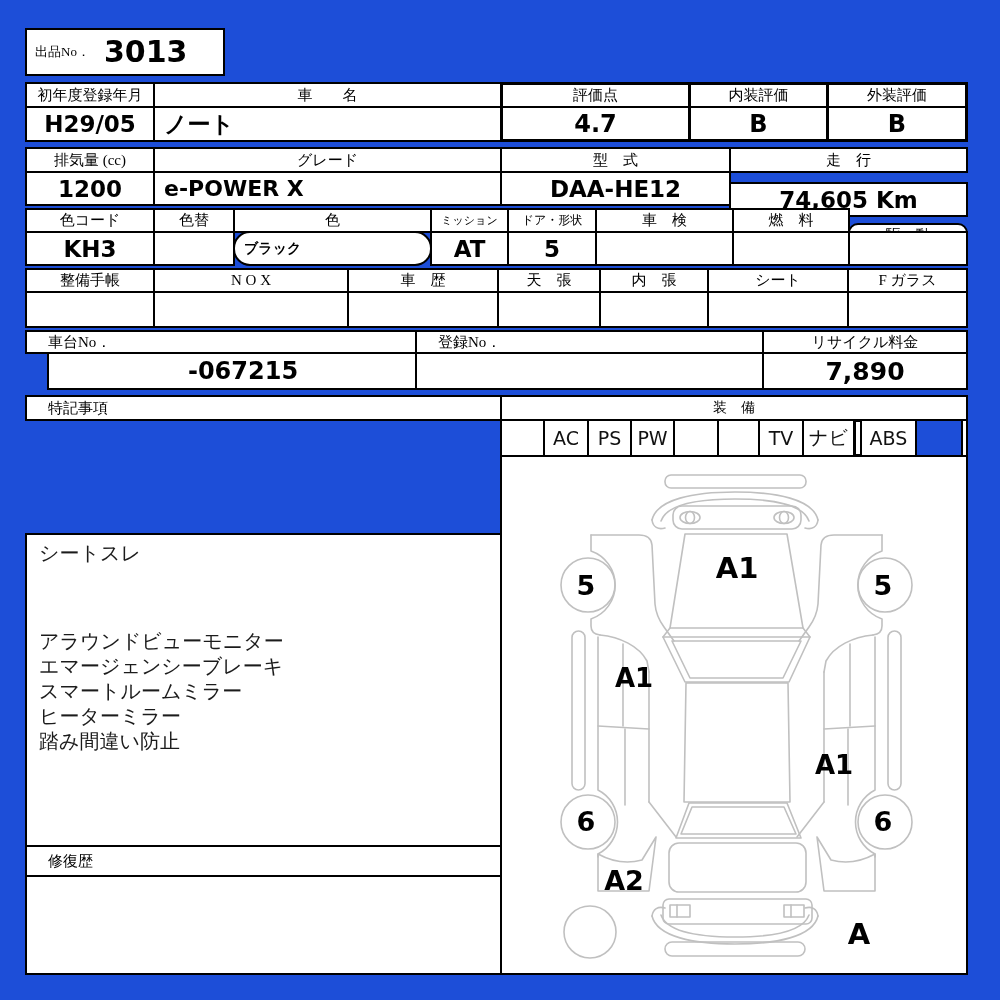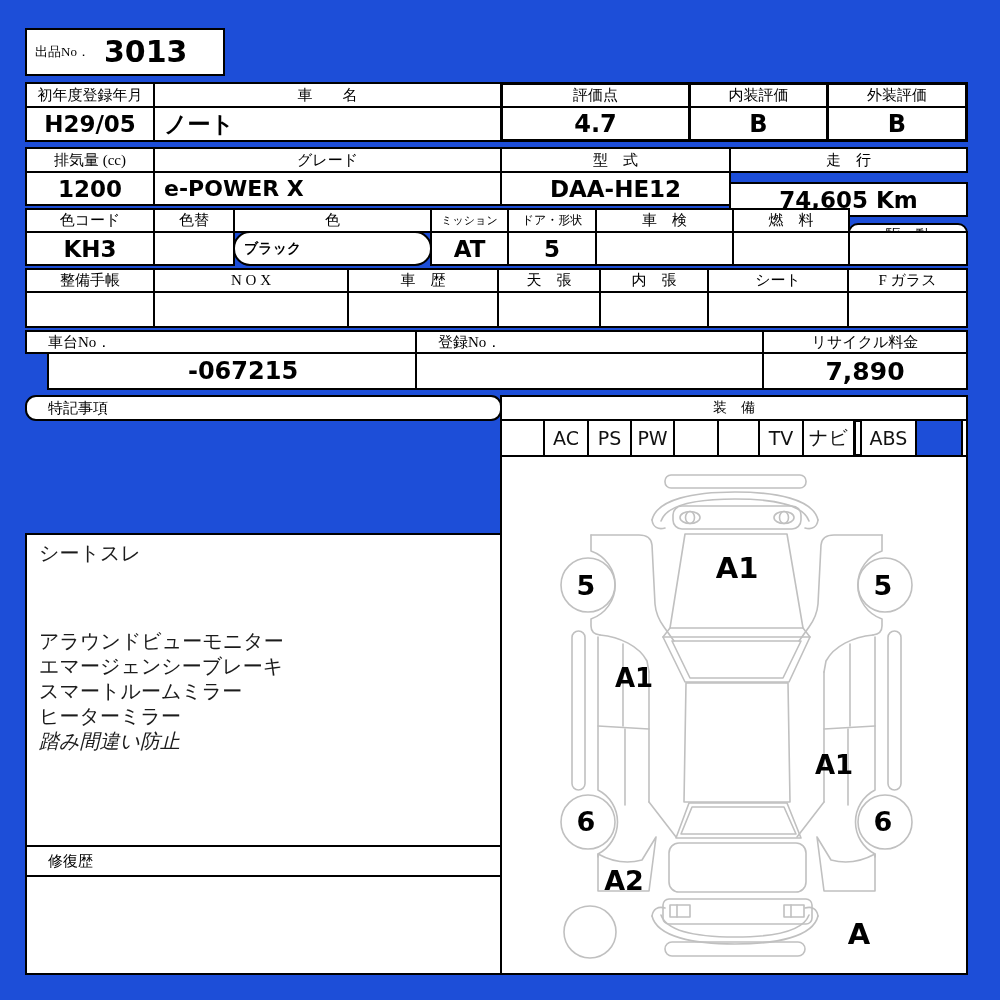--- a/index.html
+++ b/index.html
@@ -86,28 +86,28 @@
   <div class="abs b2 val" style="left:707px;top:291px;width:142px;height:37px;"></div>
   <div class="abs b2 val" style="left:847px;top:291px;width:121px;height:37px;"></div>
 
   <div class="abs b2 hdr hl" style="left:25px;top:330px;width:392px;height:24px;">車台No．</div>
   <div class="abs b2 hdr hl" style="left:415px;top:330px;width:349px;height:24px;">登録No．</div>
   <div class="abs b2 hdr" style="left:762px;top:330px;width:206px;height:24px;">リサイクル料金</div>
   <div class="abs b2 val" style="left:25px;top:352px;width:392px;height:38px;font-size:24px;margin-left:22px;">-067215</div>
   <div class="abs b2 val" style="left:415px;top:352px;width:349px;height:38px;"></div>
   <div class="abs b2 val" style="left:762px;top:352px;width:206px;height:38px;font-size:25px;">7,890</div>
 
-  <div class="abs b2 hdr hl" style="left:25px;top:395px;width:477px;height:26px;border-radius:11px;">特記事項</div>
+  <div class="abs b2 hdr hl" style="left:25px;top:395px;width:477px;height:26px;">特記事項</div>
   <div class="abs b2" style="left:25px;top:533px;width:477px;height:314px;">
     <div class="note" style="left:12px;top:6px;">シートスレ</div>
     <div class="note" style="left:12px;top:94px;">アラウンドビューモニター</div>
     <div class="note" style="left:12px;top:119px;">エマージェンシーブレーキ</div>
     <div class="note" style="left:12px;top:144px;">スマートルームミラー</div>
     <div class="note" style="left:12px;top:169px;">ヒーターミラー</div>
-    <div class="note" style="left:12px;top:194px;font-style:italic;">踏み間違い防止</div>
+    <div class="note" style="left:12px;top:194px;">踏み間違い防止</div>
   </div>
   <div class="abs b2 hdr hl" style="left:25px;top:845px;width:477px;height:32px;">修復歴</div>
   <div class="abs b2" style="left:25px;top:875px;width:477px;height:100px;"></div>
 
   <div class="abs b2 hdr" style="left:500px;top:395px;width:468px;height:26px;font-size:14px;">装　備</div>
   <div class="abs b2 eq" style="left:500px;top:419px;width:45px;height:38px;"></div>
   <div class="abs b2 eq" style="left:543px;top:419px;width:46px;height:38px;">AC</div>
   <div class="abs b2 eq" style="left:587px;top:419px;width:45px;height:38px;">PS</div>
   <div class="abs b2 eq" style="left:630px;top:419px;width:45px;height:38px;">PW</div>
   <div class="abs b2 eq" style="left:673px;top:419px;width:46px;height:38px;"></div>

